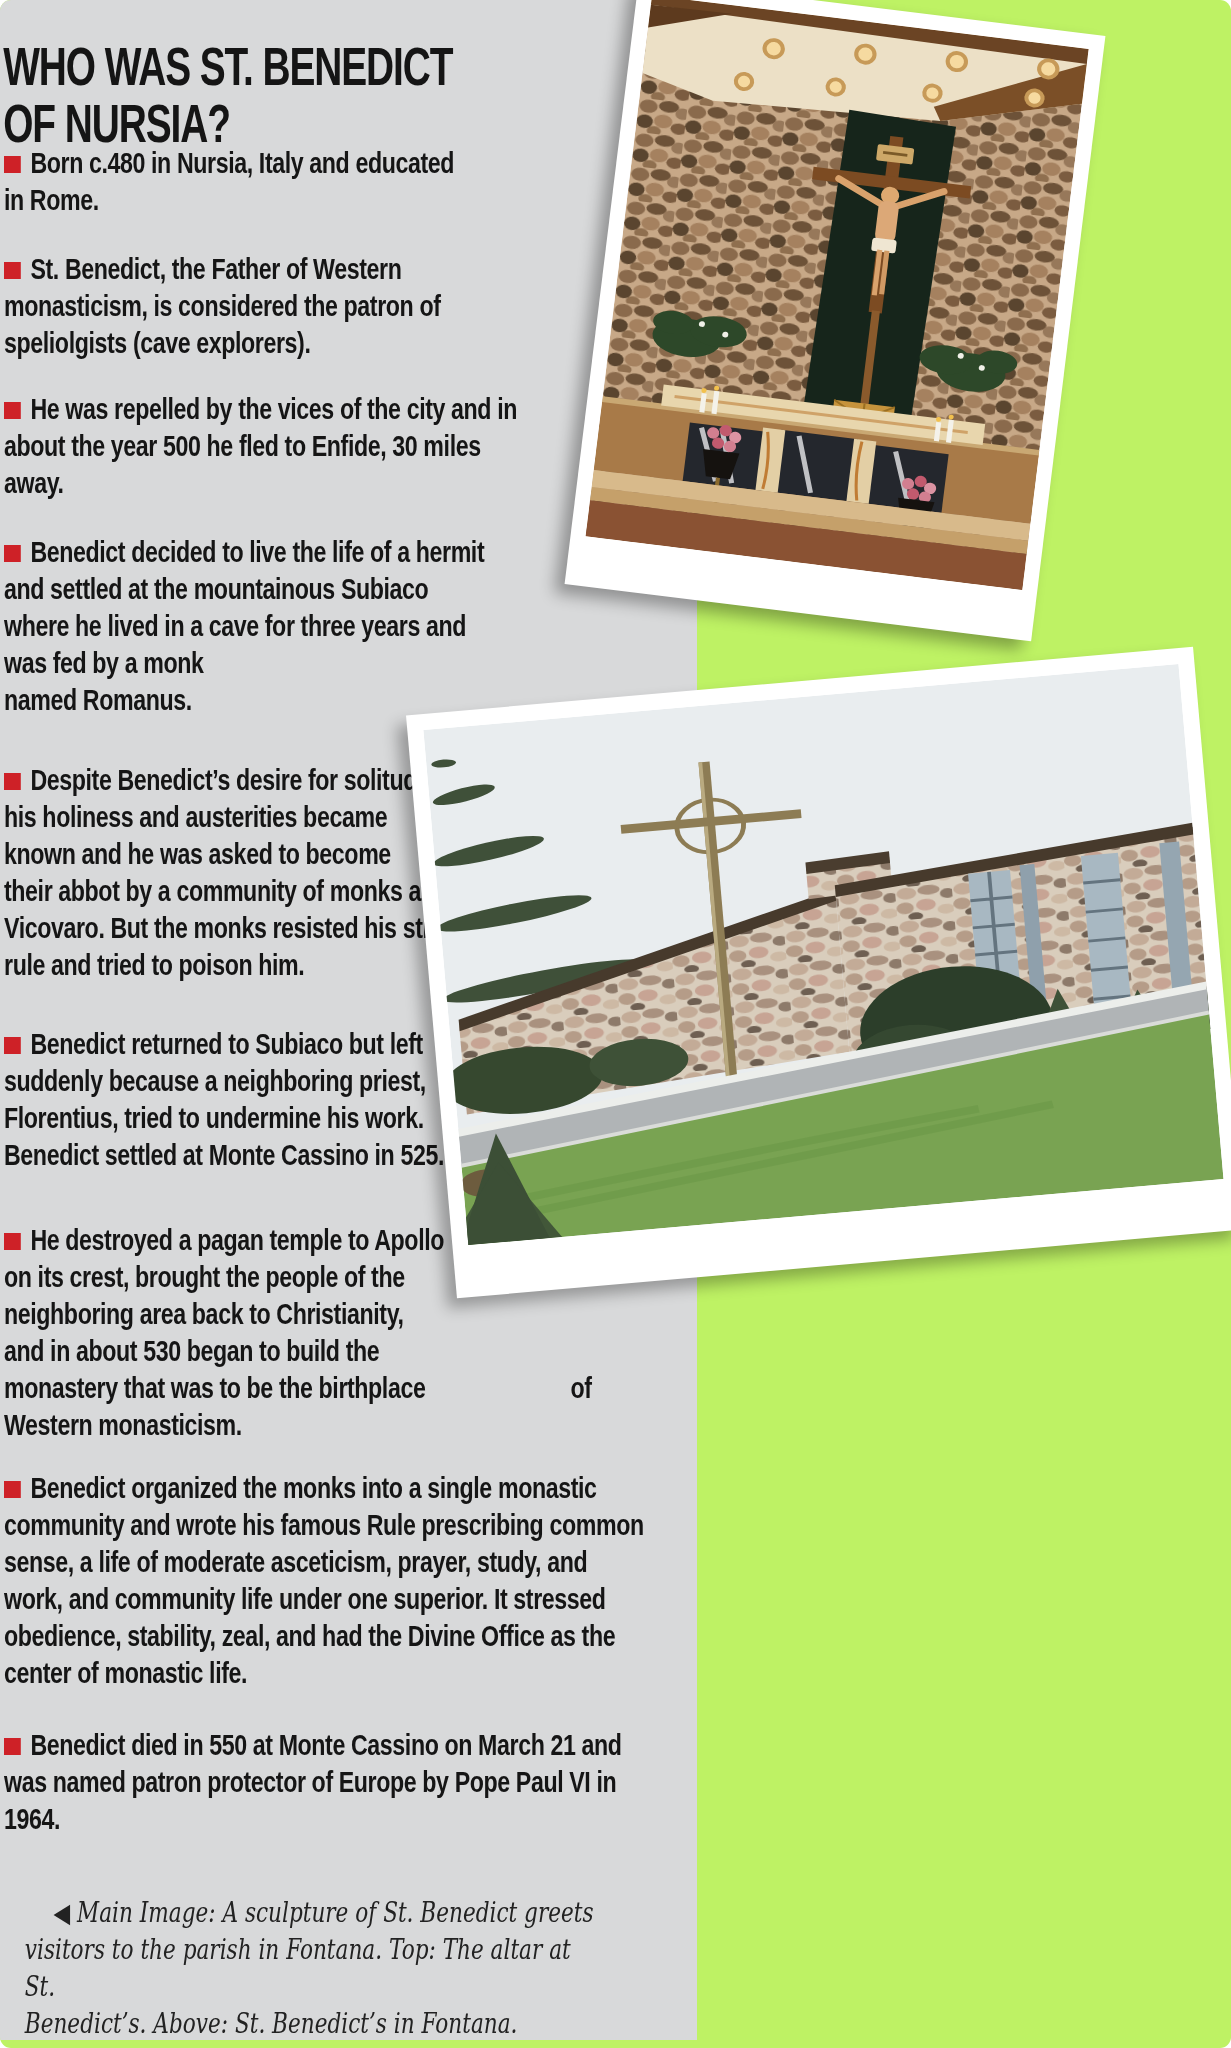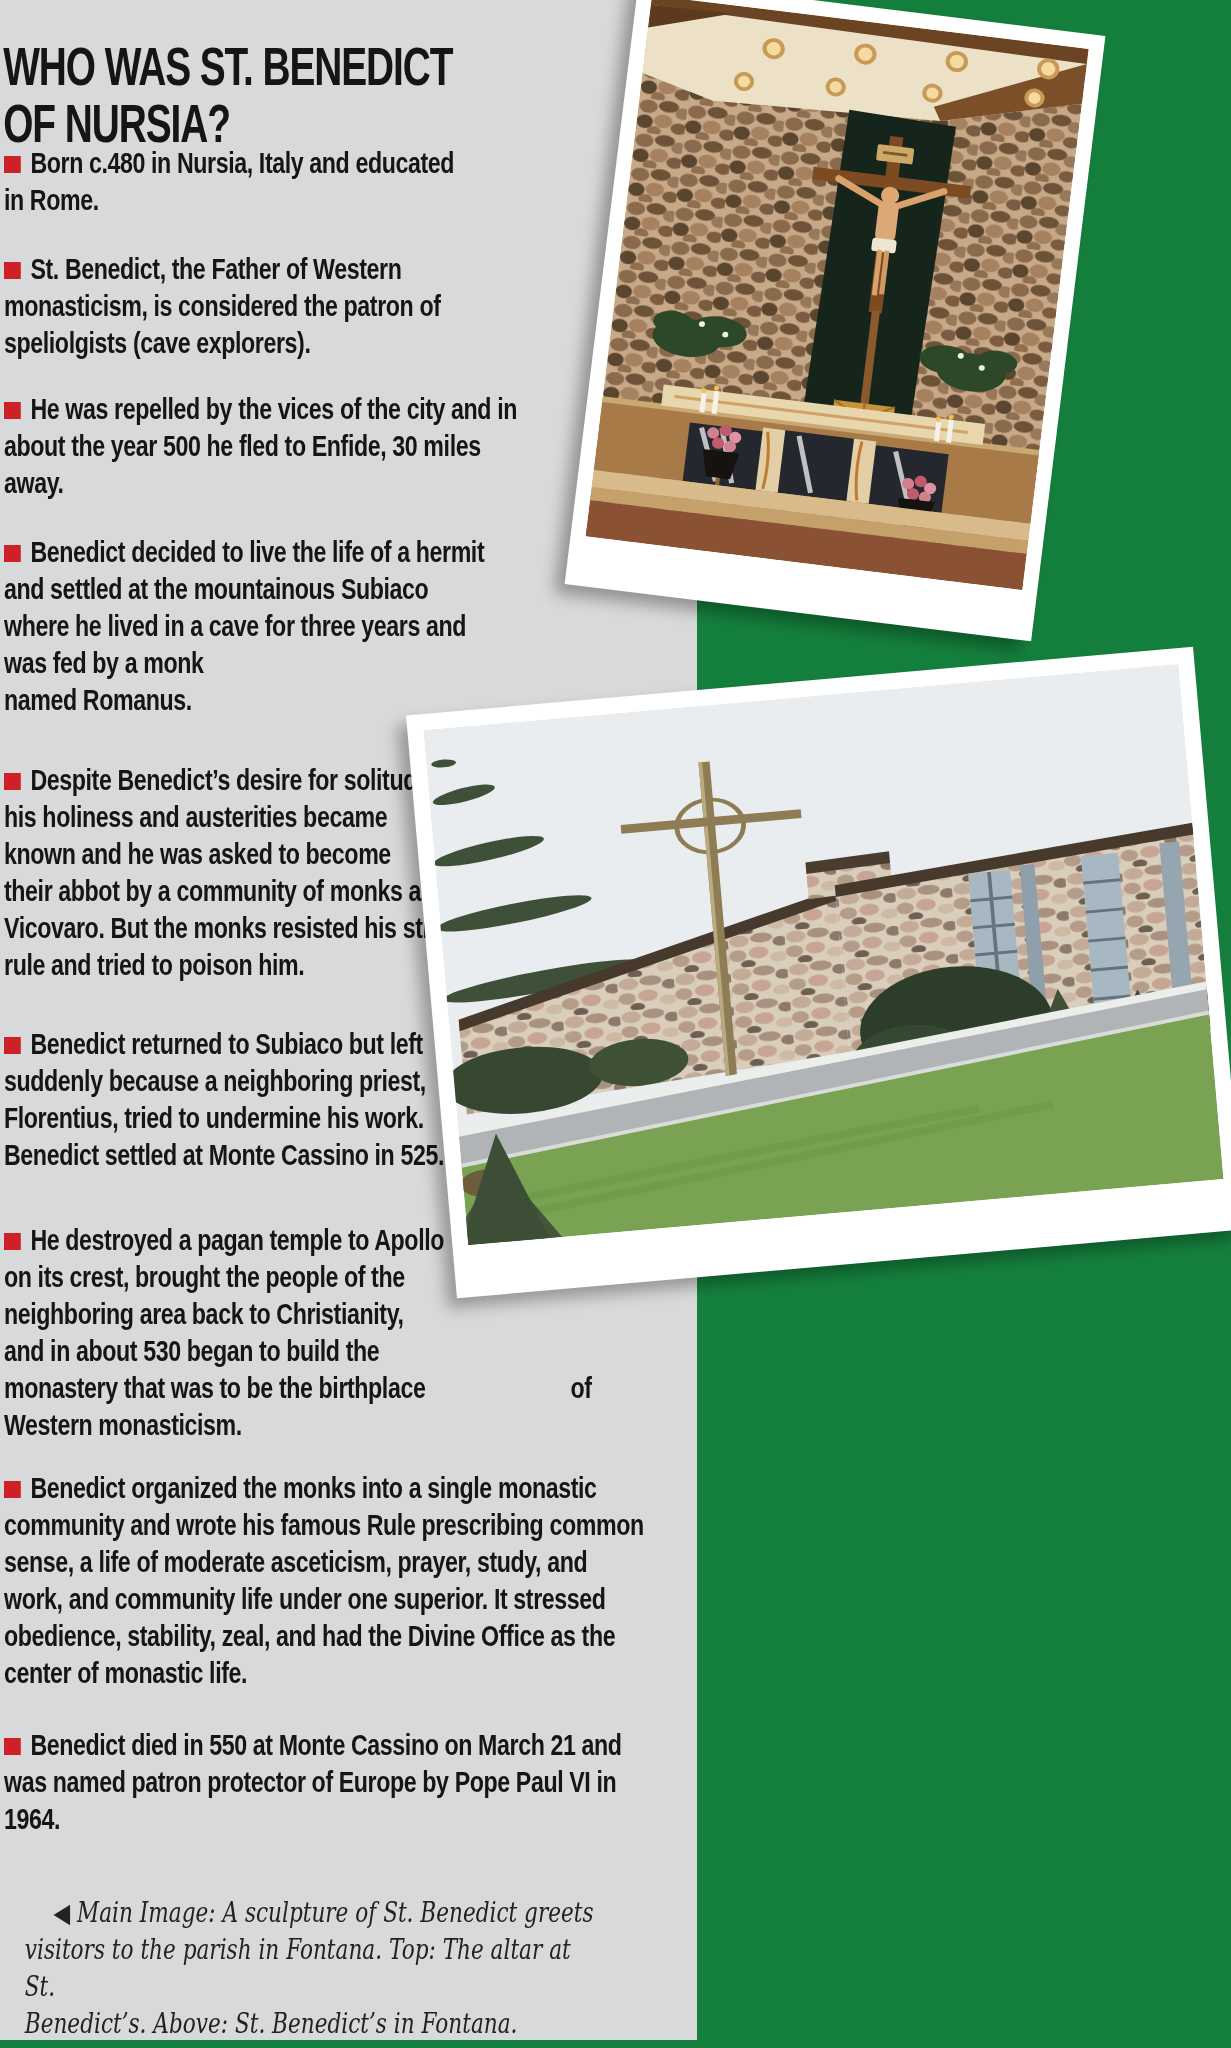--- a/index.html
+++ b/index.html
@@ -1,17 +1,17 @@
 <!DOCTYPE html>
 <html><head>
 <meta charset="utf-8">
 <style>
   html,body{margin:0;padding:0;background:#ffffff;}
-  .page{position:relative;width:1231px;height:2048px;background:#15803d;overflow:hidden;
-        font-family:"Liberation Sans",sans-serif;}
+  .page{position:relative;width:1231px;height:2048px;background:#bef264;overflow:hidden;
+        font-family:"Liberation Sans",sans-serif;border-radius:11px;}
   .panel{position:absolute;left:0;top:0;width:697px;height:2040px;background:#d8d9da;}
   
   .textcol{position:absolute;left:0;top:0;width:1120px;height:2048px;
            transform:scaleX(0.8);transform-origin:0 0;z-index:1;}
   .block{position:absolute;white-space:pre-wrap;color:#151515;}
   .title{left:4px;top:2px;font-weight:800;font-size:54px;line-height:57px;
          letter-spacing:-1.5px;transform:scaleX(0.9);transform-origin:0 0;width:760px;}
   .bullet{left:5px;width:905px;font-weight:700;font-size:29px;line-height:37px;
           letter-spacing:-0.5px;}
   .sq{display:inline-block;width:21px;height:17px;background:#ce2127;margin-right:12px;}

